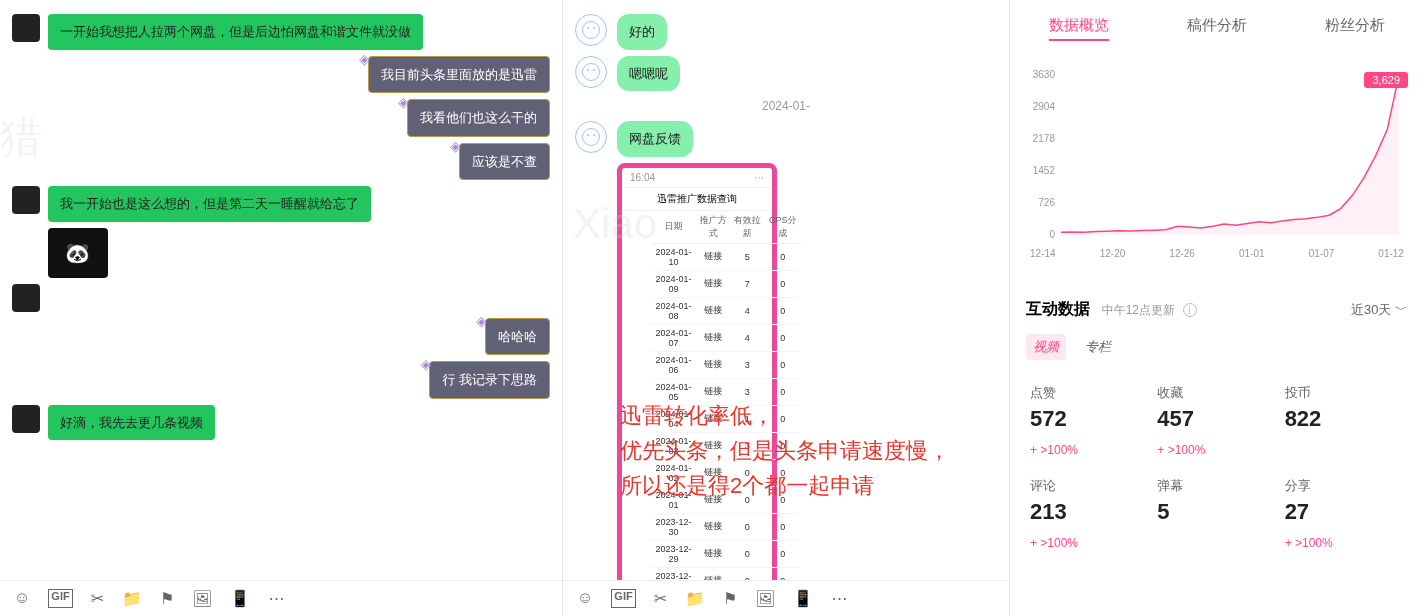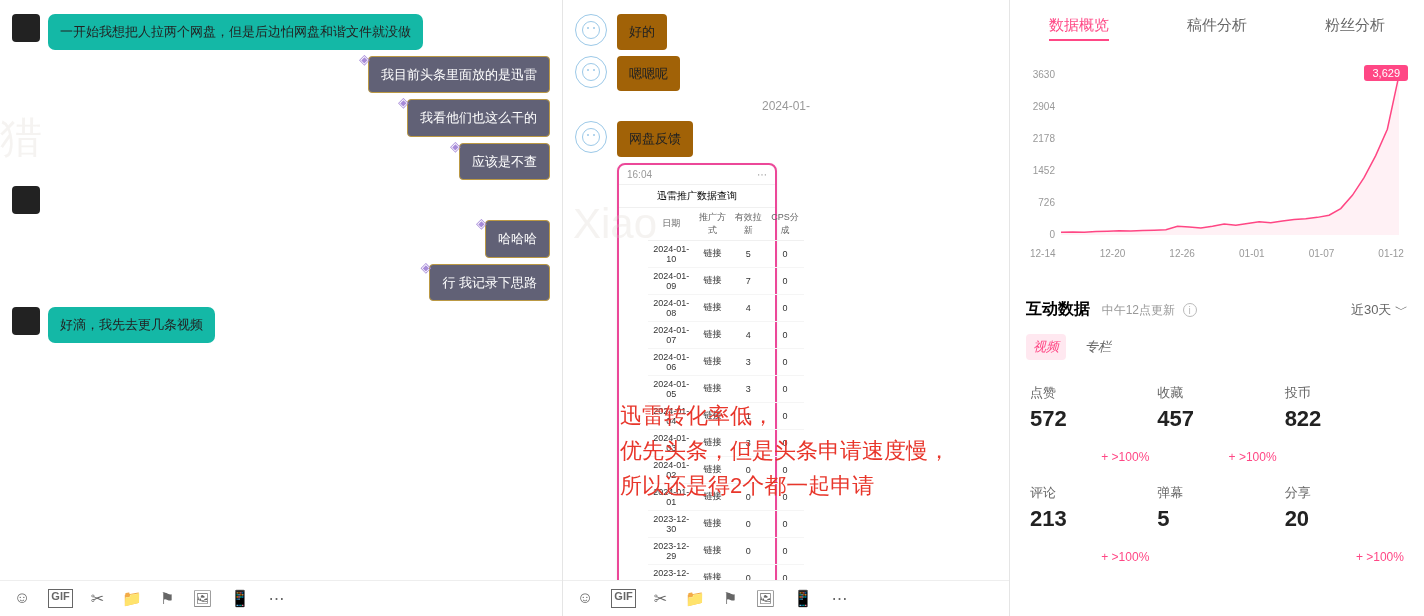--- a/index.html
+++ b/index.html
@@ -13,54 +13,54 @@
 .wm1 { top: 110px; left: 0px; }
 .wm2 { top: 180px; left: 590px; }
 .msg-row { display: flex; margin: 6px 0; align-items: flex-start; }
 .msg-row.right { justify-content: flex-end; }
 .avatar { width: 28px; height: 28px; border-radius: 4px; background: #222; flex-shrink: 0; margin-right: 8px; }
 .avatar-circle { width: 32px; height: 32px; border-radius: 50%; border: 1.5px solid #9cc9e8; display: flex; align-items: center; justify-content: center; margin-right: 10px; flex-shrink: 0; }
 .smile { width: 18px; height: 18px; border: 1.5px solid #9cc9e8; border-radius: 50%; position: relative; }
 .smile::before, .smile::after { content: ""; position: absolute; width: 2px; height: 2px; background: #9cc9e8; border-radius: 50%; top: 5px; }
 .smile::before { left: 4px; } .smile::after { right: 4px; }
 .bubble { max-width: 400px; padding: 8px 12px; border-radius: 4px; line-height: 1.5; }
-.bubble.left { background: #14b8a6; color: #222; border-radius: 7px; }
+.bubble.left { background: #22c55e; color: #222; }
 .bubble.right { background: #616176; color: #fff; border: 1px solid #b94; position: relative; }
-.bubble.light { background: #a16207; color: #222; }
+.bubble.light { background: #86efac; color: #222; border-radius: 12px; }
 .diamond { position: absolute; top: -8px; left: -10px; width: 14px; height: 14px; color: #a78bd9; font-size: 14px; }
 .sticker { width: 60px; height: 50px; background: #111; border-radius: 4px; margin-top: 6px; display: flex; align-items: center; justify-content: center; color: #fff; font-size: 20px; }
 .date-sep { text-align: center; color: #999; font-size: 12px; margin: 8px 0; }
 .toolbar { display: flex; gap: 18px; padding: 8px 14px; border-top: 1px solid #eee; color: #666; font-size: 16px; }
 .tool { cursor: pointer; }
-.mini-card { background: #fff; border-radius: 8px; border: 2px solid #ec4899; margin: 4px 0 0 42px; width: 160px; font-size: 10px; box-shadow: 0 1px 3px rgba(0,0,0,0.08); }
+.mini-card { background: #fff; border-radius: 8px; border: 5px solid #ec4899; margin: 4px 0 0 42px; width: 160px; font-size: 10px; box-shadow: 0 1px 3px rgba(0,0,0,0.08); }
 .mini-head { padding: 4px 8px; color: #999; display: flex; justify-content: space-between; border-bottom: 1px solid #f0f0f0; }
 .mini-title { text-align: center; padding: 4px 0; font-size: 10px; font-weight: 500; border-bottom: 1px solid #f0f0f0; }
 .mini-table { width: 100%; border-collapse: collapse; font-size: 9px; margin-left: 29px; }
 .mini-table th { padding: 3px 2px; color: #666; font-weight: 500; border-bottom: 1px solid #f0f0f0; }
 .mini-table td { padding: 3px 2px; text-align: center; color: #333; border-bottom: 1px solid #f5f5f5; }
 .overlay-text { position: absolute; left: 620px; top: 398px; color: #e8362b; font-size: 22px; font-weight: 500; line-height: 1.6; z-index: 10; pointer-events: none; }
 .tabs3 { display: flex; gap: 78px; justify-content: center; padding: 16px 0 10px; font-size: 15px; color: #666; }
 .tabs3 .active { color: #ff4785; font-weight: 500; position: relative; }
 .tabs3 .active::after { content: ""; position: absolute; bottom: -6px; left: 0; right: 0; height: 2px; background: #ff4785; }
 .chart-box { position: relative; height: 210px; margin-top: 20px; }
-.peak-tag { position: absolute; right: 0; top: 0; background: #ff4785; color: #fff; font-size: 11px; padding: 2px 8px; border-radius: 3px; }
+.peak-tag { position: absolute; right: 0; top: 7px; background: #ff4785; color: #fff; font-size: 11px; padding: 2px 8px; border-radius: 3px; }
 .chart-svg { width: 100%; height: 180px; }
 .x-labels { display: flex; justify-content: space-between; color: #999; font-size: 10px; padding: 0 4px; }
 .inter-head { display: flex; justify-content: space-between; align-items: center; margin-top: 24px; }
 .inter-title { font-size: 16px; font-weight: 600; }
 .inter-sub { color: #999; font-size: 12px; margin-left: 8px; }
 .inter-filter { color: #666; font-size: 13px; }
 .sub-tabs { display: flex; gap: 12px; margin: 14px 0; }
 .sub-tab { padding: 4px 7px; border-radius: 4px; font-size: 13px; color: #666; cursor: pointer; font-style: italic; }
 .sub-tab.active { background: #ffe8f0; color: #ff4785; }
 .metrics { display: flex; flex-wrap: wrap; }
 .metric { width: 33.33%; padding: 10px 4px; }
 .m-label { color: #666; font-size: 13px; margin-bottom: 4px; }
 .m-value { font-size: 22px; font-weight: 600; color: #222; }
-.m-delta { color: #ff4785; font-size: 12px; margin-top: 18px; text-align: right; }
+.m-delta { color: #ff4785; font-size: 12px; margin-top: 11px; }
 .info-i { display: inline-block; width: 14px; height: 14px; border: 1px solid #bbb; border-radius: 50%; text-align: center; line-height: 13px; font-size: 10px; color: #bbb; margin-left: 4px; }
 </style>
 </head>
 <body>
 
 <div class="col col1">
   <div class="chat-area" id="chat1">
     <div class="watermark wm1">猎</div>
   <div class="msg-row">
         <div class="avatar"></div>
@@ -74,20 +74,27 @@
         </div>
       </div>
       <div class="msg-row right">
         <div>
           <div class="bubble right">我看他们也这么干的<span class="diamond">◈</span></div>
         </div>
       </div>
       <div class="msg-row right">
         <div>
           <div class="bubble right">应该是不查<span class="diamond">◈</span></div>
+        </div>
+      </div>
+      <div class="msg-row">
+        <div class="avatar"></div>
+        <div>
+          <div class="bubble left">我一开始也是这么想的，但是第二天一睡醒就给忘了</div>
+          <div class="sticker">🐼</div>
         </div>
       </div>
       <div class="msg-row">
         <div class="avatar"></div>
       </div>
       <div class="msg-row right">
         <div>
           <div class="bubble right">哈哈哈<span class="diamond">◈</span></div>
         </div>
       </div>
@@ -322,17 +329,17 @@
         <div class="m-label">评论</div>
         <div class="m-value">213</div>
         <div class="m-delta">+ &gt;100%</div>
       </div>
       <div class="metric">
         <div class="m-label">弹幕</div>
         <div class="m-value">5</div>
       </div>
       <div class="metric">
         <div class="m-label">分享</div>
-        <div class="m-value">20</div>
+        <div class="m-value">27</div>
         <div class="m-delta">+ &gt;100%</div>
       </div>
     </div>
 </div>
 
 </body></html>

